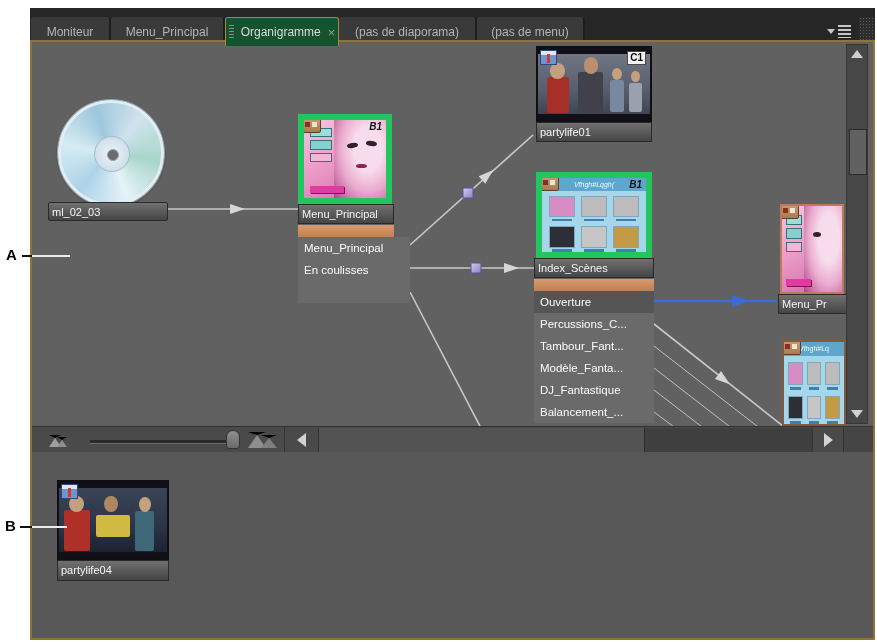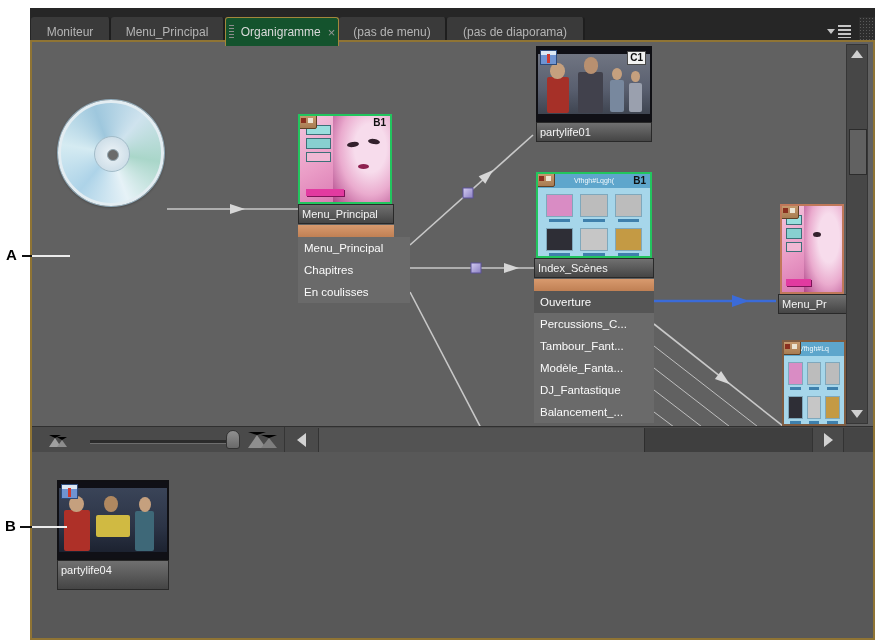--- a/index.html
+++ b/index.html
@@ -60,21 +60,21 @@
   .bar-label{position:absolute;background:linear-gradient(#707070,#454545);border:1px solid #292929;
              color:#f4f4f4;font-size:11px;line-height:18px;padding:0 3px;white-space:nowrap;
              overflow:hidden;box-sizing:border-box;z-index:3;}
   .bar-orange{position:absolute;background:linear-gradient(#d89a6e,#c08054);z-index:3;}
   .btn-list{position:absolute;background:#6a6a6a;z-index:3;overflow:hidden;}
   .btn-row{height:22px;line-height:22px;padding-left:6px;color:#fbfbfb;font-size:11.5px;
            white-space:nowrap;overflow:hidden;}
   .btn-row.sel{background:#555555;}
 
   .thumb{position:absolute;box-sizing:border-box;overflow:hidden;z-index:3;}
-  .b-orange3{border:2px solid #22c55e;}
+  .b-orange3{border:6px solid #22c55e;font-style:italic;}
   .b-orange2{border:2px solid #c0785a;}
   .b-brown2{border:2px solid #7e5c42;}
   .b-dark2{border:2px solid #101014;}
 
   
   .art-pink{position:absolute;left:0;top:0;right:0;bottom:0;
             background:linear-gradient(150deg,#f4c6de 0%,#ea9cc6 45%,#cf63a6 100%);}
   .pk-face{position:absolute;right:-12%;top:-4%;width:75%;height:108%;
            background:radial-gradient(ellipse at 55% 38%,#f7dcec 30%,#eaabce 58%,#ad3f85 100%);}
   .pk-eye{position:absolute;width:13%;height:6%;background:#33202c;border-radius:50%;}
@@ -169,25 +169,25 @@
         <span>Moniteur</span>
       </div>
       <div class="tab" style="width:114px;">
         <span>Menu_Principal</span>
       </div>
       <div class="tab active" style="width:114px;">
         <span class="tab-grip"></span>
         <span>Organigramme</span>
         <span class="tab-close">×</span>
       </div>
+      <div class="tab" style="width:138px;">
+        <span>(pas de diaporama)</span>
+      </div>
       <div class="tab" style="width:108px;">
         <span>(pas de menu)</span>
-      </div>
-      <div class="tab" style="width:138px;">
-        <span>(pas de diaporama)</span>
       </div>
       <div class="tab-filler"></div>
       <div class="pm-btn">
         <span class="pm-tri"></span>
         <span class="pm-lines"></span>
       </div>
       <div class="grip-strip"></div>
     </div>
 
     <div class="frame">
@@ -224,40 +224,40 @@
           <line class="cthin" x1="622" y1="326" x2="702" y2="388"></line>
           <line class="cthin" x1="622" y1="348" x2="674" y2="388"></line>
           <line class="cthin" x1="622" y1="370" x2="646" y2="388"></line>
         </svg>
 
         <div class="disc">
           <div class="disc-hub">
             <div class="disc-hole"></div>
           </div>
         </div>
+        <div class="bar-label" style="left:16px;top:160px;width:120px;height:19px;border-radius:2px;z-index:3;">ml_02_03</div>
 
         <div class="thumb b-orange3" style="left:266px;top:72px;width:94px;height:90px;">
           <div class="art-pink">
             <div class="pk-face"></div>
             <div class="pk-eye" style="left:52%;top:30%;transform:rotate(-8deg);"></div>
             <div class="pk-eye" style="left:76%;top:27%;transform:rotate(8deg);"></div>
             <div class="pk-lips" style="left:64%;top:56%;"></div>
             <div class="pk-box" style="top:10%;background:#9adede;"></div>
             <div class="pk-box" style="top:26%;background:#88d0d0;"></div>
             <div class="pk-box" style="top:42%;background:#f0b8d4;"></div>
             <div class="pk-title"></div>
           </div>
           <span class="badge-dark">B1</span>
           <span class="menu-icon"></span>
         </div>
         <div class="bar-label" style="left:266px;top:162px;width:96px;height:20px;">Menu_Principal</div>
         <div class="bar-orange" style="left:266px;top:183px;width:96px;height:12px;"></div>
         <div class="btn-list" style="left:266px;top:195px;width:112px;height:66px;">
           <div class="btn-row">Menu_Principal</div>
-          <div class="btn-row">Chapitres</div>
           <div class="btn-row">En coulisses</div>
         </div>
 
         <div class="thumb b-dark2" style="left:504px;top:4px;width:116px;height:76px;">
           <div class="art-vid">
             <div class="vid-img">
               <div class="vp" style="left:8%;top:38%;width:20%;height:60%;background:#a63028;"></div>
               <div class="vhead" style="left:11%;top:16%;width:13%;height:26%;"></div>
               <div class="vp" style="left:36%;top:30%;width:22%;height:68%;background:#41414c;"></div>
               <div class="vhead" style="left:41%;top:6%;width:13%;height:27%;background:#b89070;"></div>
@@ -392,18 +392,18 @@
               <div class="vp" style="left:5%;top:34%;width:24%;height:64%;background:#ae3028;"></div>
               <div class="vhead" style="left:9%;top:12%;width:14%;height:26%;"></div>
               <div class="vp" style="left:34%;top:42%;width:32%;height:34%;background:#d0ba42;"></div>
               <div class="vhead" style="left:42%;top:12%;width:13%;height:26%;background:#b08860;"></div>
               <div class="vp" style="left:70%;top:36%;width:18%;height:62%;background:#3e6878;"></div>
               <div class="vhead" style="left:74%;top:14%;width:11%;height:24%;"></div>
             </div>
           </div>
           <span class="timeline-icon"></span>
         </div>
-        <div class="bar-label" style="left:25px;top:108px;width:112px;height:30px;">partylife04</div>
+        <div class="bar-label" style="left:25px;top:108px;width:112px;height:21px;">partylife04</div>
       </div>
 
     </div>
   </div>
 </div>
 
 </body></html>

